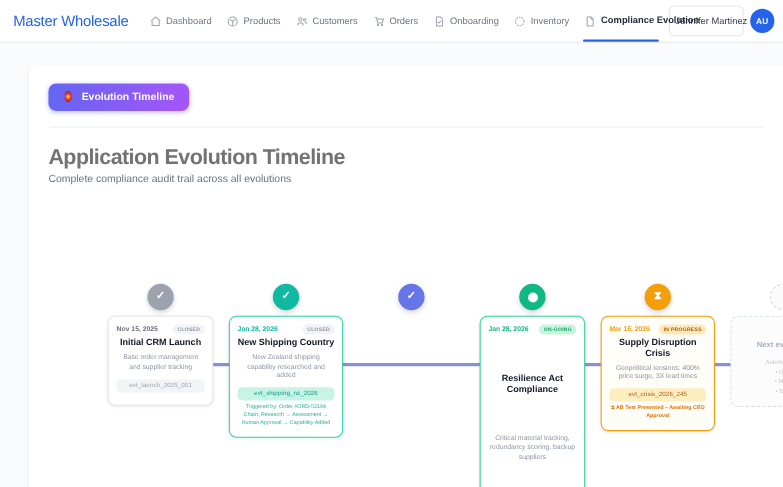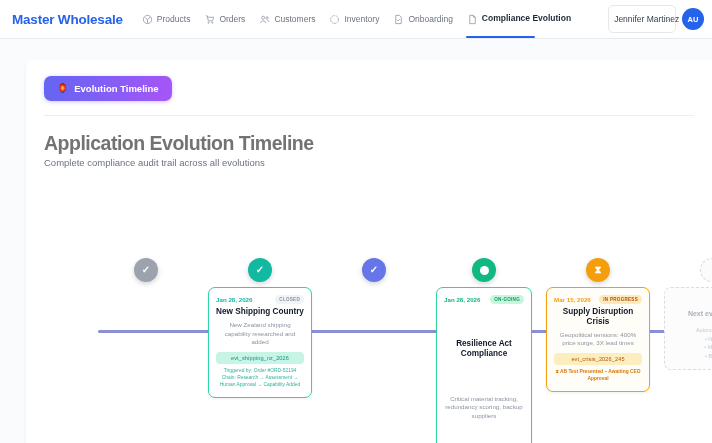--- a/index.html
+++ b/index.html
@@ -17,21 +17,21 @@
     background: #ffffff;
     border-bottom: 1px solid #e8eaee;
     display: flex;
     align-items: stretch;
     padding: 0 8px 0 12px;
     position: relative;
     z-index: 20;
   }
   .brand {
     display: flex; align-items: center;
-    font-size: 13.5px; font-weight: bold;
+    font-size: 13.5px; font-weight: normal;
     color: #2563eb;
     letter-spacing: -0.2px;
     white-space: nowrap;
     padding-right: 12px;
   }
   .navlinks { display: flex; align-items: stretch; flex: 1; min-width: 0; }
   .navitem {
     display: flex; align-items: center; gap: 4px;
     padding: 0 7px;
     font-size: 8.5px;
@@ -230,71 +230,80 @@
   .ph-li { font-size: 5.4px; color: #c3c8d0; text-align: center; line-height: 1.6; }
 </style>
 </head>
 <body>
 
 <div class="navbar">
   <div class="brand">Master Wholesale</div>
 
   <div class="navlinks">
 
+    <div class="navitem">
+      <span class="ic">
+        <svg viewBox="0 0 24 24" fill="none" stroke="currentColor" stroke-width="2">
+            <path d="M3 11l9-8 9 8"></path>
+            <path d="M5 10v10h14V10"></path>
+          </svg>
+      </span>
+      <span class="lbl">Dashboard</span>
+    </div>
 
     <div class="navitem">
       <span class="ic">
         <svg viewBox="0 0 24 24" fill="none" stroke="currentColor" stroke-width="2">
             <circle cx="12" cy="12" r="9"></circle>
             <path d="M12 12l6-5M12 12L7 8M12 12v8"></path>
           </svg>
       </span>
       <span class="lbl">Products</span>
-    </div>
-
-    <div class="navitem">
-      <span class="ic">
-        <svg viewBox="0 0 24 24" fill="none" stroke="currentColor" stroke-width="2">
-            <path d="M4 4h3l2.5 11h9L21 7H7"></path>
-            <circle cx="10" cy="19" r="1.3"></circle>
-            <circle cx="18" cy="19" r="1.3"></circle>
-          </svg>
-      </span>
-      <span class="lbl">Orders</span>
     </div>
 
     <div class="navitem">
       <span class="ic">
         <svg viewBox="0 0 24 24" fill="none" stroke="currentColor" stroke-width="2">
             <circle cx="9" cy="8" r="3.2"></circle>
             <path d="M3.5 20c0-3.2 2.5-5.2 5.5-5.2s5.5 2 5.5 5.2"></path>
             <circle cx="17.5" cy="8.5" r="2.4"></circle>
             <path d="M17.5 13.6c2.3 0 3.9 1.6 3.9 3.9"></path>
           </svg>
       </span>
       <span class="lbl">Customers</span>
     </div>
 
     <div class="navitem">
       <span class="ic">
+        <svg viewBox="0 0 24 24" fill="none" stroke="currentColor" stroke-width="2">
+            <path d="M4 4h3l2.5 11h9L21 7H7"></path>
+            <circle cx="10" cy="19" r="1.3"></circle>
+            <circle cx="18" cy="19" r="1.3"></circle>
+          </svg>
+      </span>
+      <span class="lbl">Orders</span>
+    </div>
+
+    <div class="navitem">
+      <span class="ic">
+        <svg viewBox="0 0 24 24" fill="none" stroke="currentColor" stroke-width="2">
+            <path d="M6 3h8l4 4v14H6z"></path>
+            <path d="M9 13l2 2 4-4"></path>
+          </svg>
+      </span>
+      <span class="lbl">Onboarding</span>
+    </div>
+
+    <div class="navitem">
+      <span class="ic">
         <svg viewBox="0 0 24 24" fill="none" stroke="currentColor" stroke-width="2" stroke-linecap="round" stroke-dasharray="2 3.4">
             <circle cx="12" cy="12" r="8.5"></circle>
           </svg>
       </span>
       <span class="lbl">Inventory</span>
-    </div>
-
-    <div class="navitem">
-      <span class="ic">
-        <svg viewBox="0 0 24 24" fill="none" stroke="currentColor" stroke-width="2">
-            <path d="M6 3h8l4 4v14H6z"></path>
-            <path d="M9 13l2 2 4-4"></path>
-          </svg>
-      </span>
-      <span class="lbl">Onboarding</span>
     </div>
 
     <div class="navitem active">
       <span class="ic">
         <svg viewBox="0 0 24 24" fill="none" stroke="currentColor" stroke-width="2">
             <path d="M6 3h8l4 4v14H6z"></path>
             <path d="M14 3v4h4"></path>
           </svg>
       </span>
       <span class="lbl">Compliance Evolution</span>
@@ -326,20 +335,30 @@
       <div class="sub">Complete compliance audit trail across all evolutions</div>
     </div>
 
     <div class="timeline">
       <div class="rail"></div>
       <div class="track">
 
         <div class="node-col">
           <div class="node n-gray">
             <span class="hg">✓</span>
+          </div>
+          <div class="card">
+            <div class="card-top">
+              <span class="date">Nov 15, 2025</span>
+              <span class="badge">CLOSED</span>
+            </div>
+            <div class="c-title">Initial CRM Launch</div>
+            <div class="c-desc">Base order management and supplier tracking</div>
+            <div class="spacer"></div>
+            <div class="evtid">evt_launch_2025_001</div>
           </div>
         </div>
 
         <div class="node-col w-wide">
           <div class="node n-teal">
             <span class="hg">✓</span>
           </div>
           <div class="card v-teal">
             <div class="card-top">
               <span class="date">Jan 28, 2026</span>

